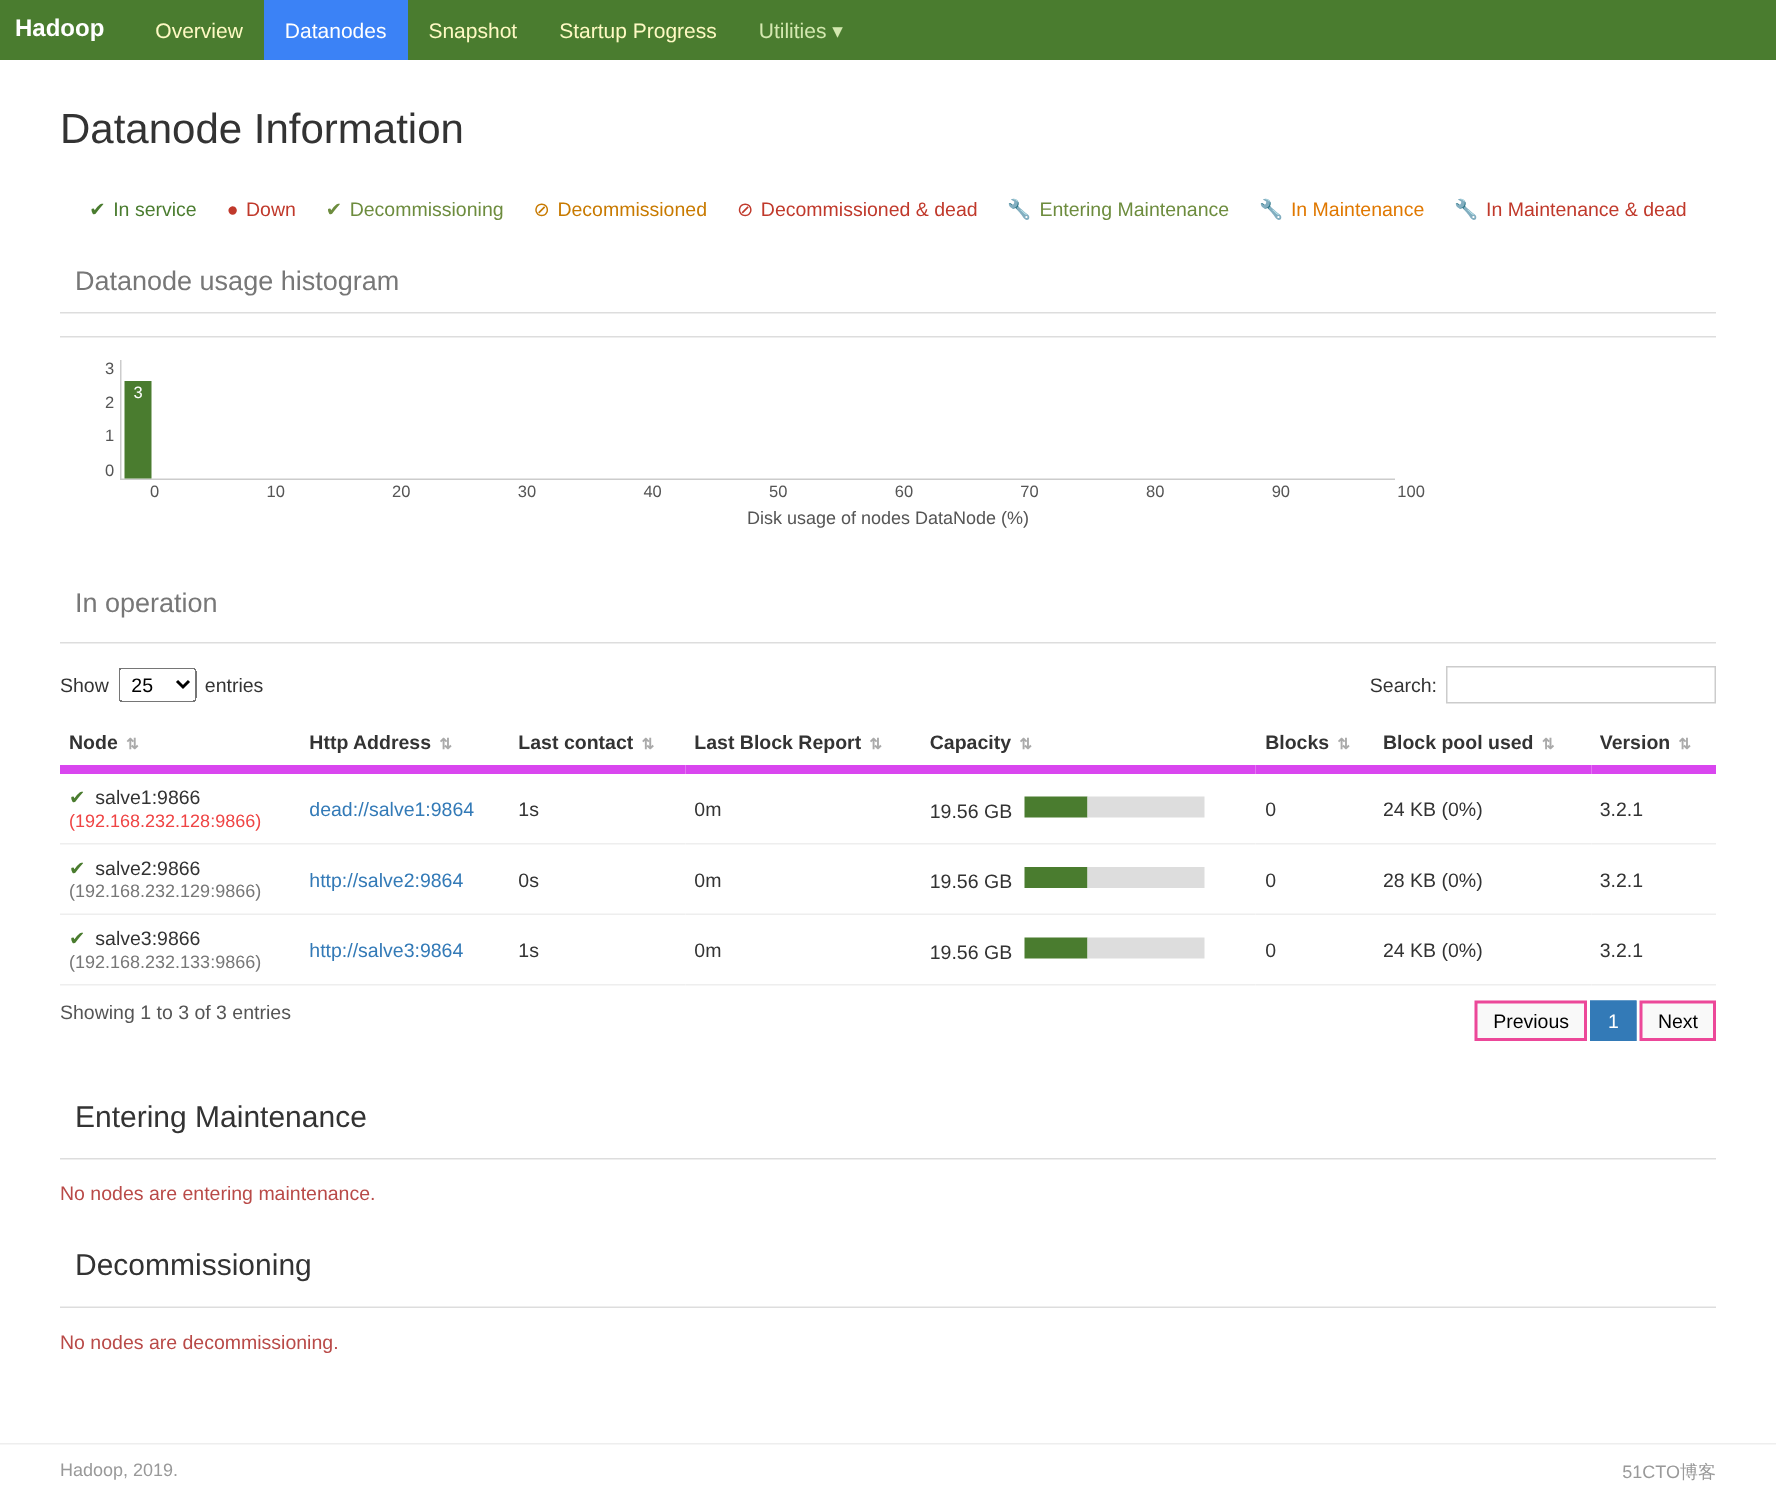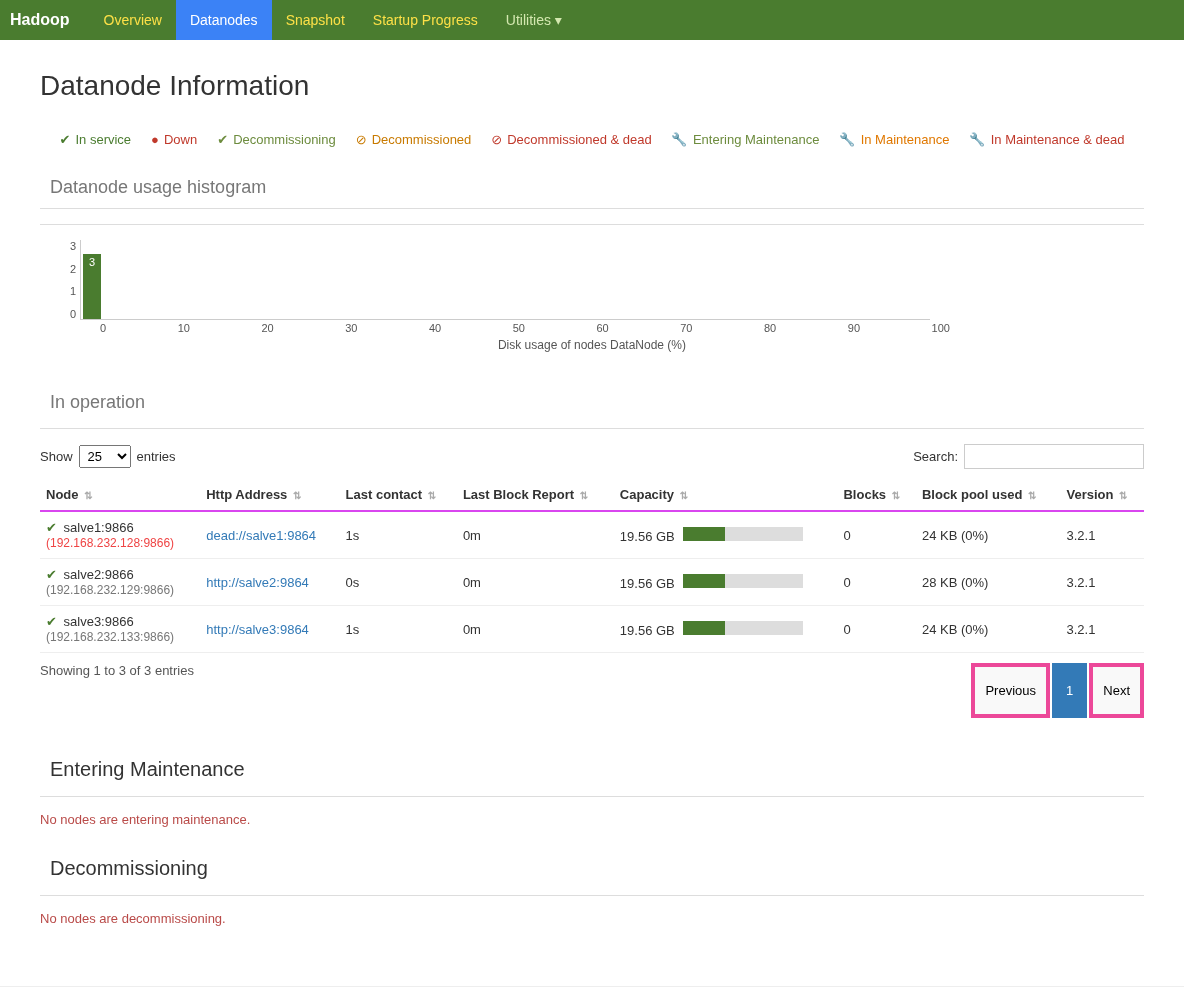--- a/index.html
+++ b/index.html
@@ -13,21 +13,21 @@
       height: 40px;
       padding: 0 10px;
     }
     nav .brand {
       color: #fff;
       font-weight: bold;
       font-size: 16px;
       margin-right: 20px;
     }
     nav a {
-      color: #fde047;
+      color: #fef9c3;
       text-decoration: none;
       padding: 0 14px;
       font-size: 14px;
       line-height: 40px;
     }
     nav a.active {
       background: #3b82f6;
       color: #fff;
     }
     .nav-dropdown { display: flex; align-items: center; }
@@ -89,21 +89,21 @@
     }
 
     table {
       width: 100%;
       border-collapse: collapse;
       font-size: 13px;
     }
     th {
       text-align: left;
       padding: 8px 6px;
-      border-bottom: 2px solid #d946ef;
+      border-bottom: 6px solid #d946ef;
       color: #333;
       font-weight: bold;
       white-space: nowrap;
       cursor: pointer;
     }
     th .sort-icon { color: #aaa; font-size: 10px; margin-left: 2px; }
     td {
       padding: 8px 6px;
       border-bottom: 1px solid #eee;
       vertical-align: middle;
@@ -115,22 +115,22 @@
     
     .pagination-row {
       display: flex;
       justify-content: space-between;
       margin-top: 10px;
       font-size: 13px;
       color: #555;
     }
     .pagination-buttons { display: flex; gap: 2px; }
     .page-btn {
-      padding: 16px 10px;
-      border: 4px solid #ec4899;
+      padding: 4px 10px;
+      border: 2px solid #ec4899;
       background: #f9f9f9;
       cursor: pointer;
       font-size: 13px;
     }
     .page-btn.active { background: #337ab7; color: #fff; border-color: #337ab7; }
 
     
     .status-section { margin-bottom: 30px; }
     .status-section h2 { font-size: 20px; color: #333; font-weight: normal; }
     .status-message { color: #b94a48; font-size: 13px; margin-top: 10px; }

